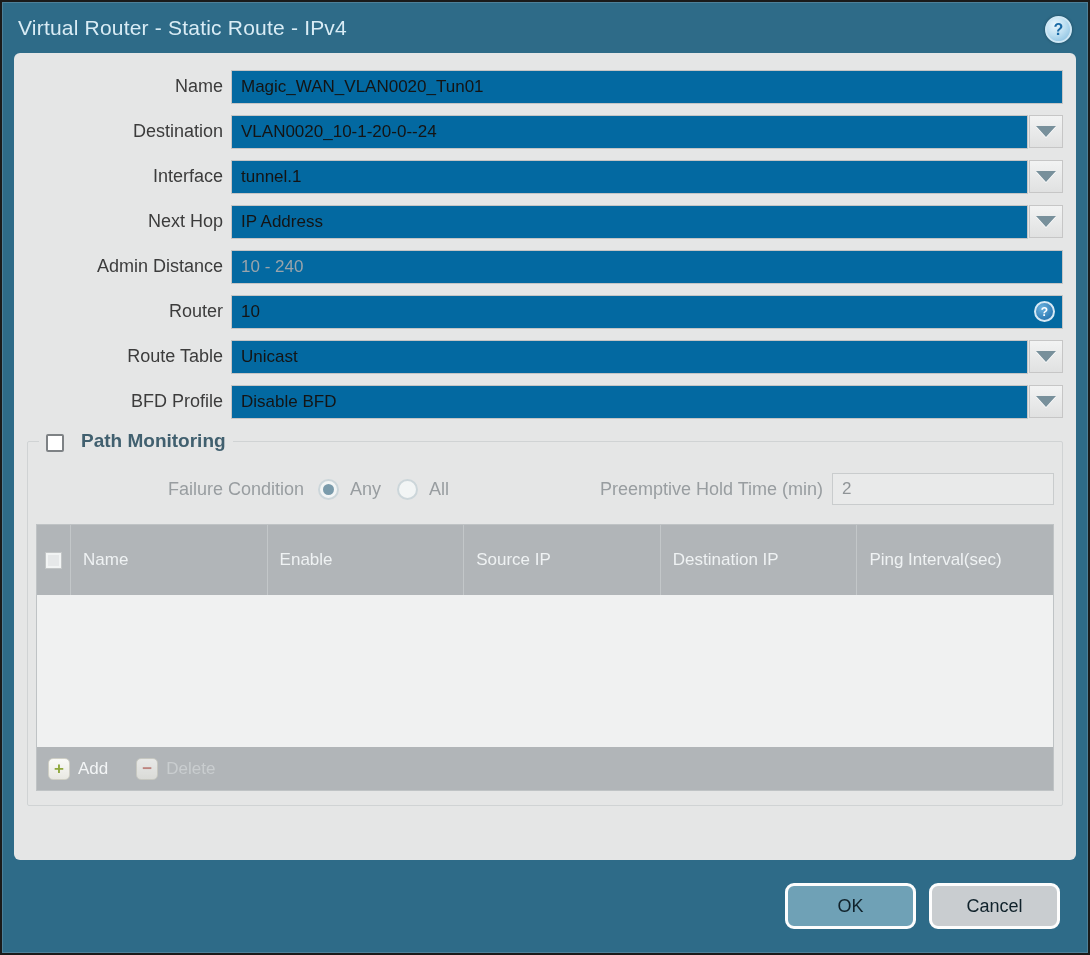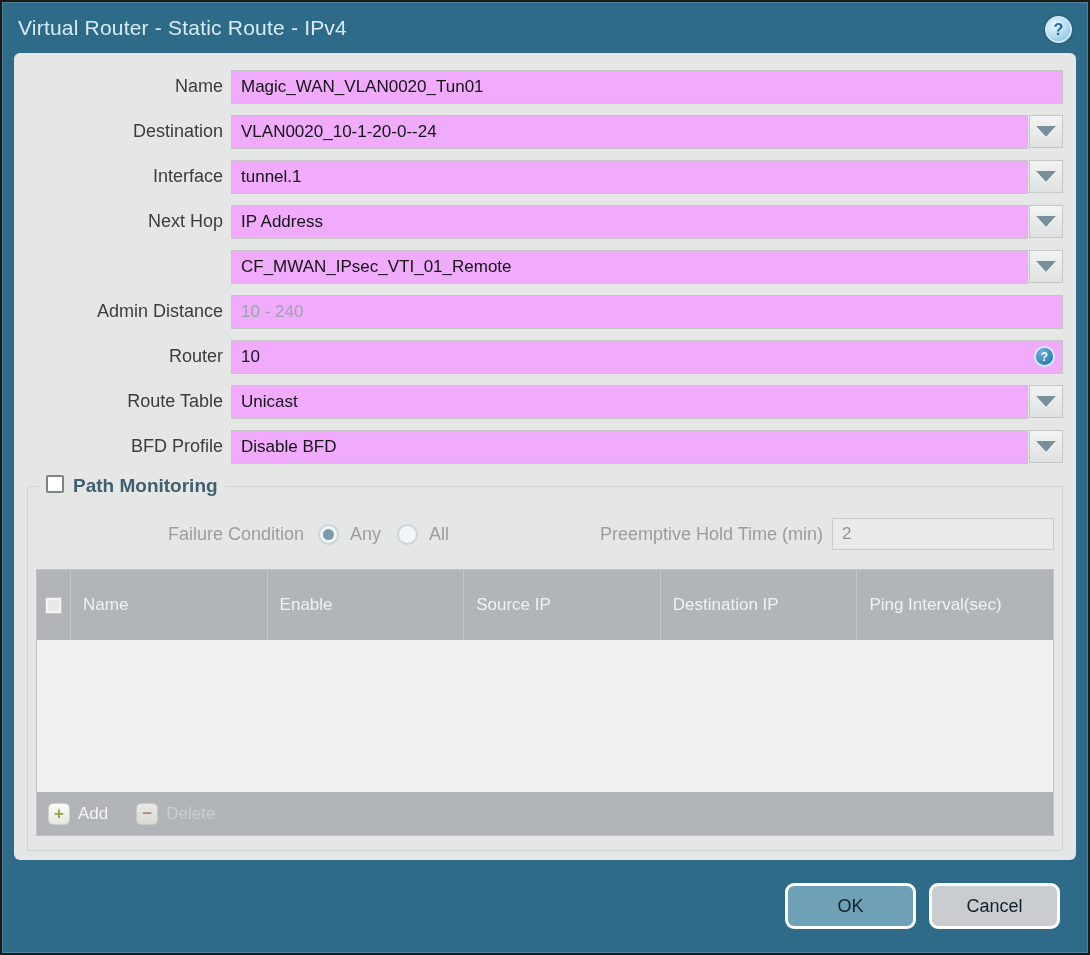--- a/index.html
+++ b/index.html
@@ -16,34 +16,34 @@
     color:#1b6aa5; font-weight:bold; font-size:16px; cursor:pointer; box-shadow:0 0 3px rgba(0,0,0,.35); }
 
   
   .content { position:absolute; left:11px; right:11px; top:50px; bottom:92px;
     background:#e5e6e6; padding:17px 13px 0 13px; overflow:hidden;border-radius:6px; }
 
   .form-row { display:flex; align-items:center; height:33px; margin-bottom:12px; }
   .form-label { width:196px; text-align:right; margin-right:8px; font-size:18px; color:#3c3c3c; white-space:nowrap; }
   .field { flex:1; display:flex; height:33px; position:relative; }
   .field input { flex:1; min-width:0; border:1px solid #c5c5c5; padding:16px 9px; font-size:17px;
-    color:#141414; background:#f0abfc; height:100%; font-family:inherit; outline:none; }
+    color:#141414; background:#0369a1; height:100%; font-family:inherit; outline:none; }
   .field input::placeholder { color:#9aa4ab; }
   .dd-btn { width:34px; height:33px; margin-left:1px; background:linear-gradient(#f2f3f3,#e0e1e1);
     border:1px solid #c6c6c6; display:flex; align-items:center; justify-content:center; cursor:pointer; }
   .tri { width:0; height:0; border-left:10px solid transparent; border-right:10px solid transparent;
     border-top:11px solid #78909b; filter:drop-shadow(0 1px 0 #fff); }
   .metric-help { position:absolute; right:8px; top:6px; width:21px; height:21px; border-radius:50%;
     background:radial-gradient(circle at 35% 30%, #6db3e0 0%, #2f7cb5 70%);
     border:2px solid #d6e9f5; color:#fff; font-size:12px; font-weight:bold;
     display:flex; align-items:center; justify-content:center; cursor:pointer; }
 
   
   fieldset.pm { margin-top:10px; border:1px solid #d0d3d4; border-radius:2px; padding:4px 8px 14px 8px; }
-  fieldset.pm legend { display:flex; align-items:flex-start; gap:9px; padding:0 7px; margin-left:3px; }
+  fieldset.pm legend { display:flex; align-items:flex-end; gap:17px; padding:0 7px; margin-left:3px; }
   .cb { width:18px; height:18px; background:#fff; border:2px solid #7e8285; border-radius:2px; cursor:pointer; }
   .pm-title { font-size:19px; font-weight:bold; color:#41606f; }
 
   .cond-row { display:flex; align-items:center; margin:14px 0 16px 0; height:38px; }
   .dis-label { color:#989da0; font-size:18px; }
   .fc-label { width:268px; text-align:right; margin-right:14px; }
   .radio-group { display:flex; align-items:center; gap:16px; }
   .radio-opt { display:flex; align-items:center; gap:11px; }
   .radio { width:21px; height:21px; border-radius:50%; background:#f2f5f5; border:2px solid #ccd6da;
     position:relative; cursor:pointer; }
@@ -128,29 +128,20 @@
       <div class="form-row">
         <div class="form-label">Next Hop</div>
         <div class="field">
           <input type="text" value="IP Address" style="">
           <div class="dd-btn">
             <div class="tri"></div>
           </div>
         </div>
       </div>
 
-      <div class="form-row">
-        <div class="form-label"></div>
-        <div class="field">
-          <input type="text" value="CF_MWAN_IPsec_VTI_01_Remote" style="">
-          <div class="dd-btn">
-            <div class="tri"></div>
-          </div>
-        </div>
-      </div>
 
       <div class="form-row">
         <div class="form-label">Admin Distance</div>
         <div class="field">
           <input type="text" placeholder="10 - 240" style="">
         </div>
       </div>
 
       <div class="form-row">
         <div class="form-label">Router</div>

